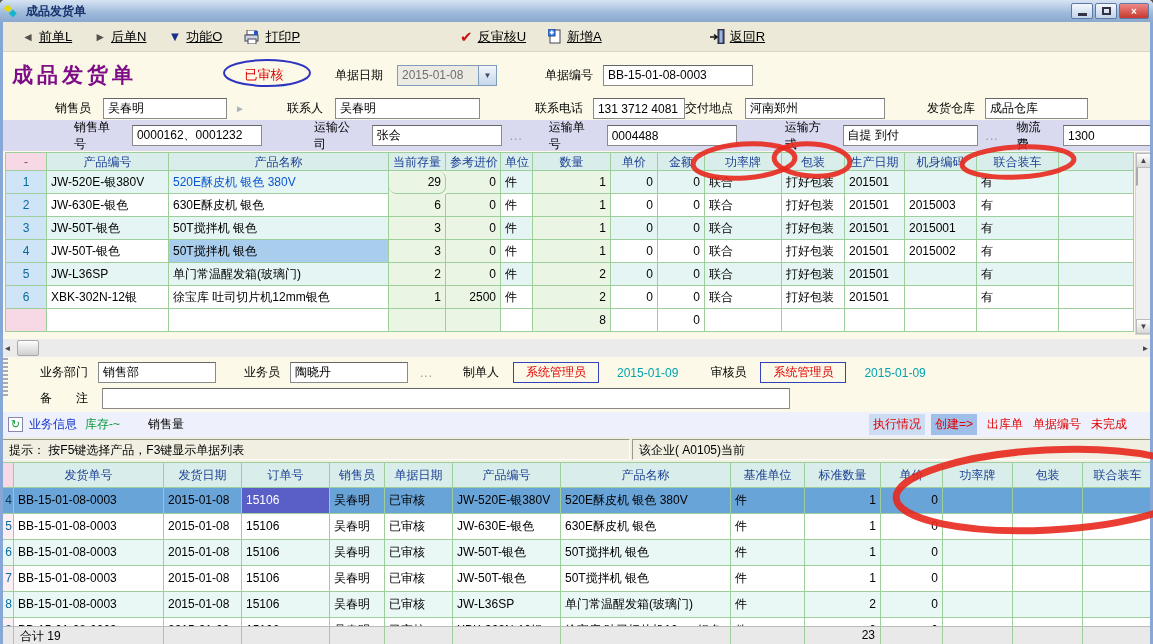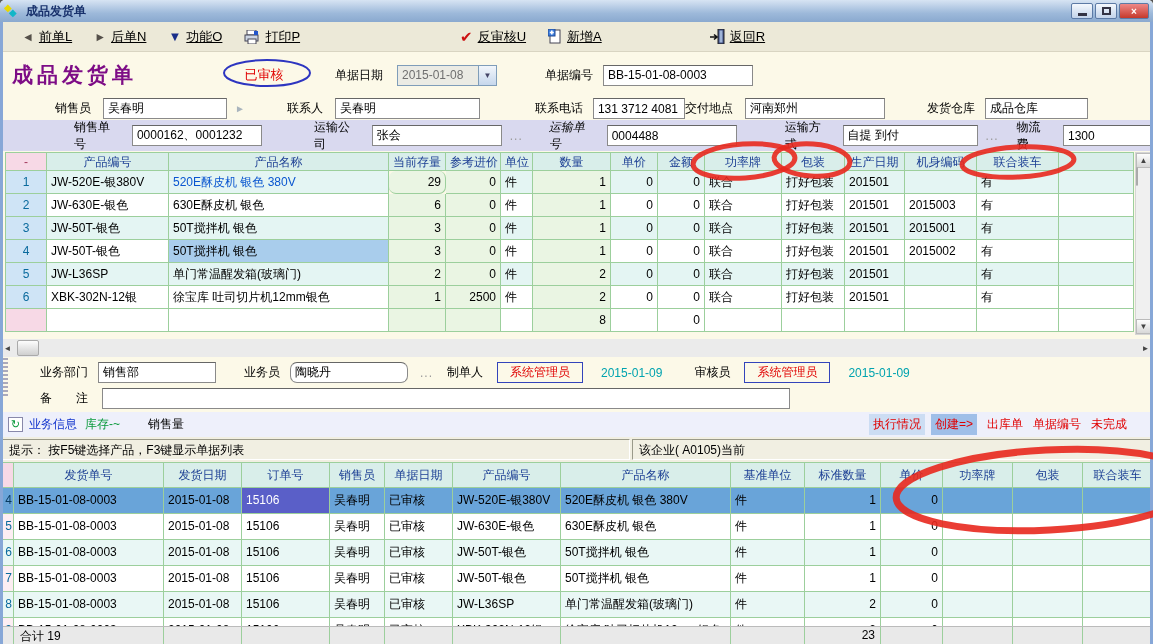--- a/index.html
+++ b/index.html
@@ -208,21 +208,21 @@
     <input class="txt" style="width: 103px; margin-left: 10px;" value="成品仓库">
   </div>
 
   <div class="lavband"></div>
   <div class="frow" style="top:124px;height:23px;">
     <span class="flabel" style="margin-left:74px;">销售单号</span>
     <input class="txt" style="width: 130px; margin-left: 12px;" value="0000162、0001232">
     <span class="flabel" style="margin-left:52px;">运输公司</span>
     <input class="txt" style="width: 130px; margin-left: 12px;" value="张会">
     <span class="more" style="margin-left:8px;">...</span>
-    <span class="flabel" style="margin-left:26px;font-style:italic;">运输单号</span>
+    <span class="flabel" style="margin-left:26px;">运输单号</span>
     <input class="txt" style="width: 130px; margin-left: 12px;" value="0004488">
     <span class="flabel" style="margin-left:48px;">运输方式</span>
     <input class="txt" style="width: 135px; margin-left: 12px;" value="自提 到付">
     <span class="more" style="margin-left:8px;">...</span>
     <span class="flabel" style="margin-left:18px;">物流费</span>
     <input class="txt" style="width: 90px; margin-left: 12px;" value="1300">
   </div>
 
   <div class="gridwrap">
       <div class="grow ghead">
@@ -371,23 +371,23 @@
     <span class="sbtn">◄</span>
     <span class="hthumb"></span>
     <span class="sbtn right">►</span>
   </div>
 
   <div class="grip"></div>
   <div class="frow" style="top:361px;height:23px;">
     <span class="flabel" style="margin-left:40px;">业务部门</span>
     <input class="txt" style="width: 118px; margin-left: 10px;" value="销售部">
     <span class="flabel" style="margin-left:28px;">业务员</span>
-    <input class="txt" style="width: 118px; margin-left: 10px; border-radius: 7px;" value="陶晓丹">
+    <input class="txt" style="width: 118px; margin-left: 10px;" value="陶晓丹">
     <span class="more" style="margin-left:12px;">...</span>
-    <span class="flabel" style="margin-left:14px;">制单人</span>
+    <span class="flabel" style="margin-left:30px;">制单人</span>
     <span class="redbox" style="margin-left:14px;">系统管理员</span>
     <span class="teal" style="margin-left:18px;">2015-01-09</span>
     <span class="flabel" style="margin-left:32px;">审核员</span>
     <span class="redbox" style="margin-left:14px;">系统管理员</span>
     <span class="teal" style="margin-left:18px;">2015-01-09</span>
   </div>
   <div class="frow" style="top:387px;height:23px;">
     <span class="flabel" style="margin-left:40px;letter-spacing:6px;">备　注</span>
     <input class="txt" style="width: 688px; margin-left: 8px;" value="">
   </div>

